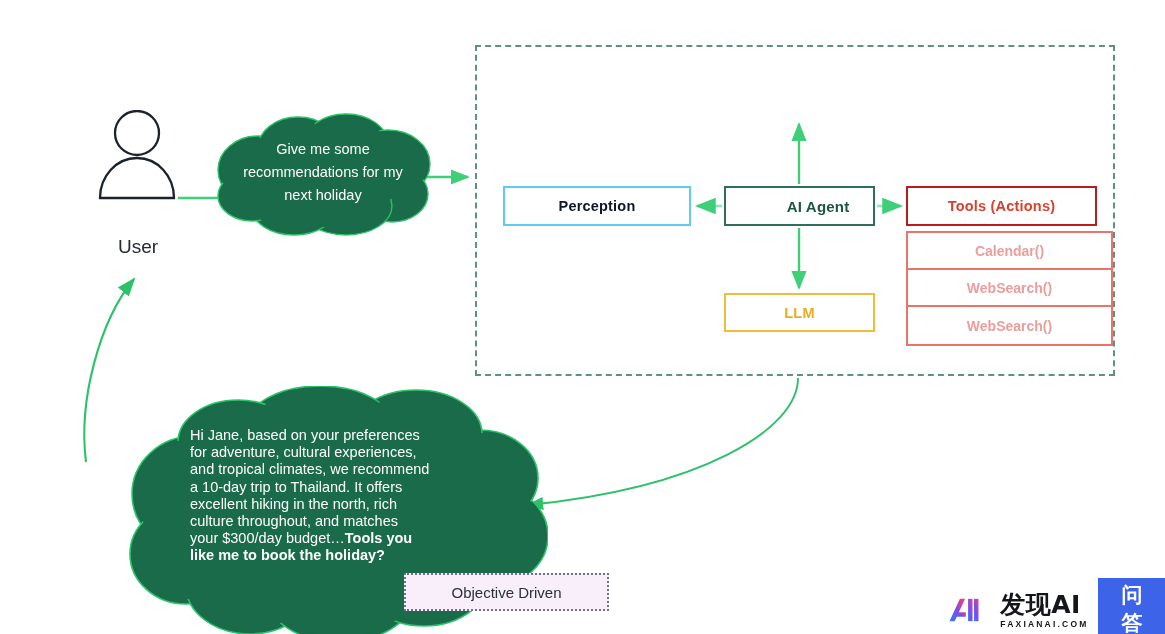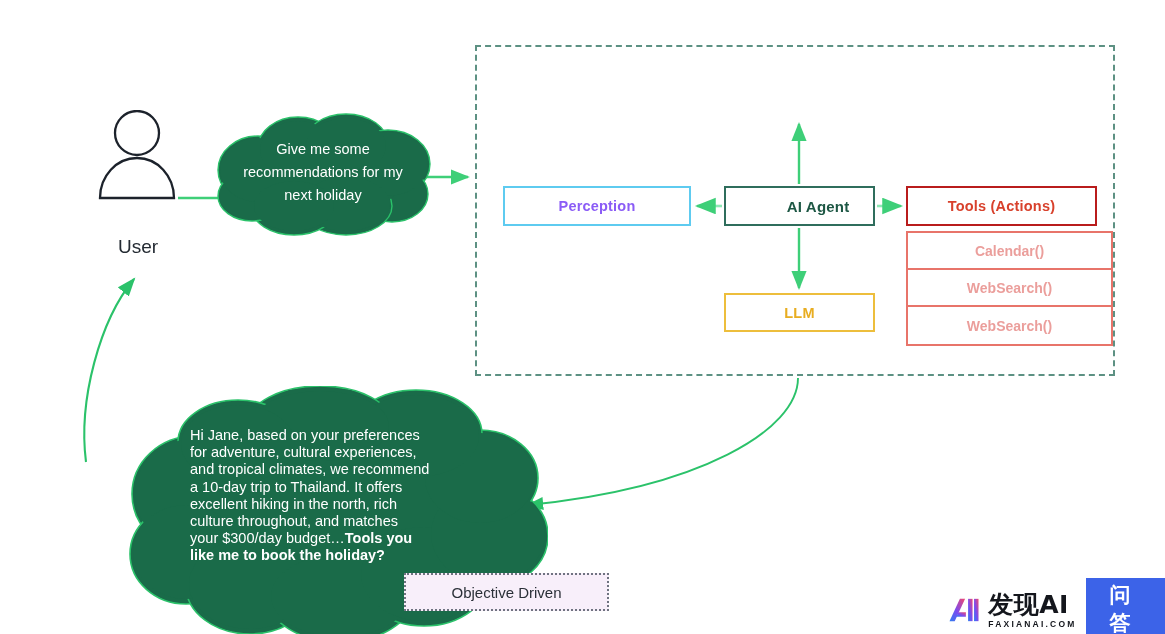--- a/index.html
+++ b/index.html
@@ -32,21 +32,21 @@
 
   .node-memory{
     left:724px;top:80px;width:151px;height:39px;
     border:2px solid #4fdc86;
     color:#3fd177;
     font-size:14.5px;
   }
   .node-perception{
     left:503px;top:186px;width:188px;height:40px;
     border:2px solid #5ecbf0;
-    color:#8b5cf6;
+    color:#0f172a;
     font-size:14.5px;
   }
   .node-agent{
     left:724px;top:186px;width:151px;height:40px;
     border:2px solid #2f6d5c;
     color:#1d5744;
     font-size:15px;
     padding-left:37px;
   }
   .node-llm{
@@ -121,21 +121,21 @@
 
   
   .arrows{position:absolute;inset:0;width:1165px;height:634px;pointer-events:none;}
 
   
   .watermark{
     position:absolute;left:948px;top:590px;
     height:40px;display:flex;align-items:center;gap:9px;
   }
   .wm-mark{width:42px;height:34px;}
-  .wm-cn{display:flex;flex-direction:column;justify-content:center;line-height:1;}
+  .wm-cn{display:flex;flex-direction:column;justify-content:center;line-height:1;margin-left:12px;}
   .wm-cn-top{
     font-size:25px;font-weight:bold;color:#14161c;letter-spacing:.5px;
     font-family:"DejaVu Sans", sans-serif;
   }
   .wm-cn-sub{
     font-size:8.5px;font-weight:bold;color:#14161c;letter-spacing:2.2px;margin-top:3px;
   }
   .wm-badge{
     background:#3c63e8;color:#ffffff;
     font-size:21px;font-weight:bold;

